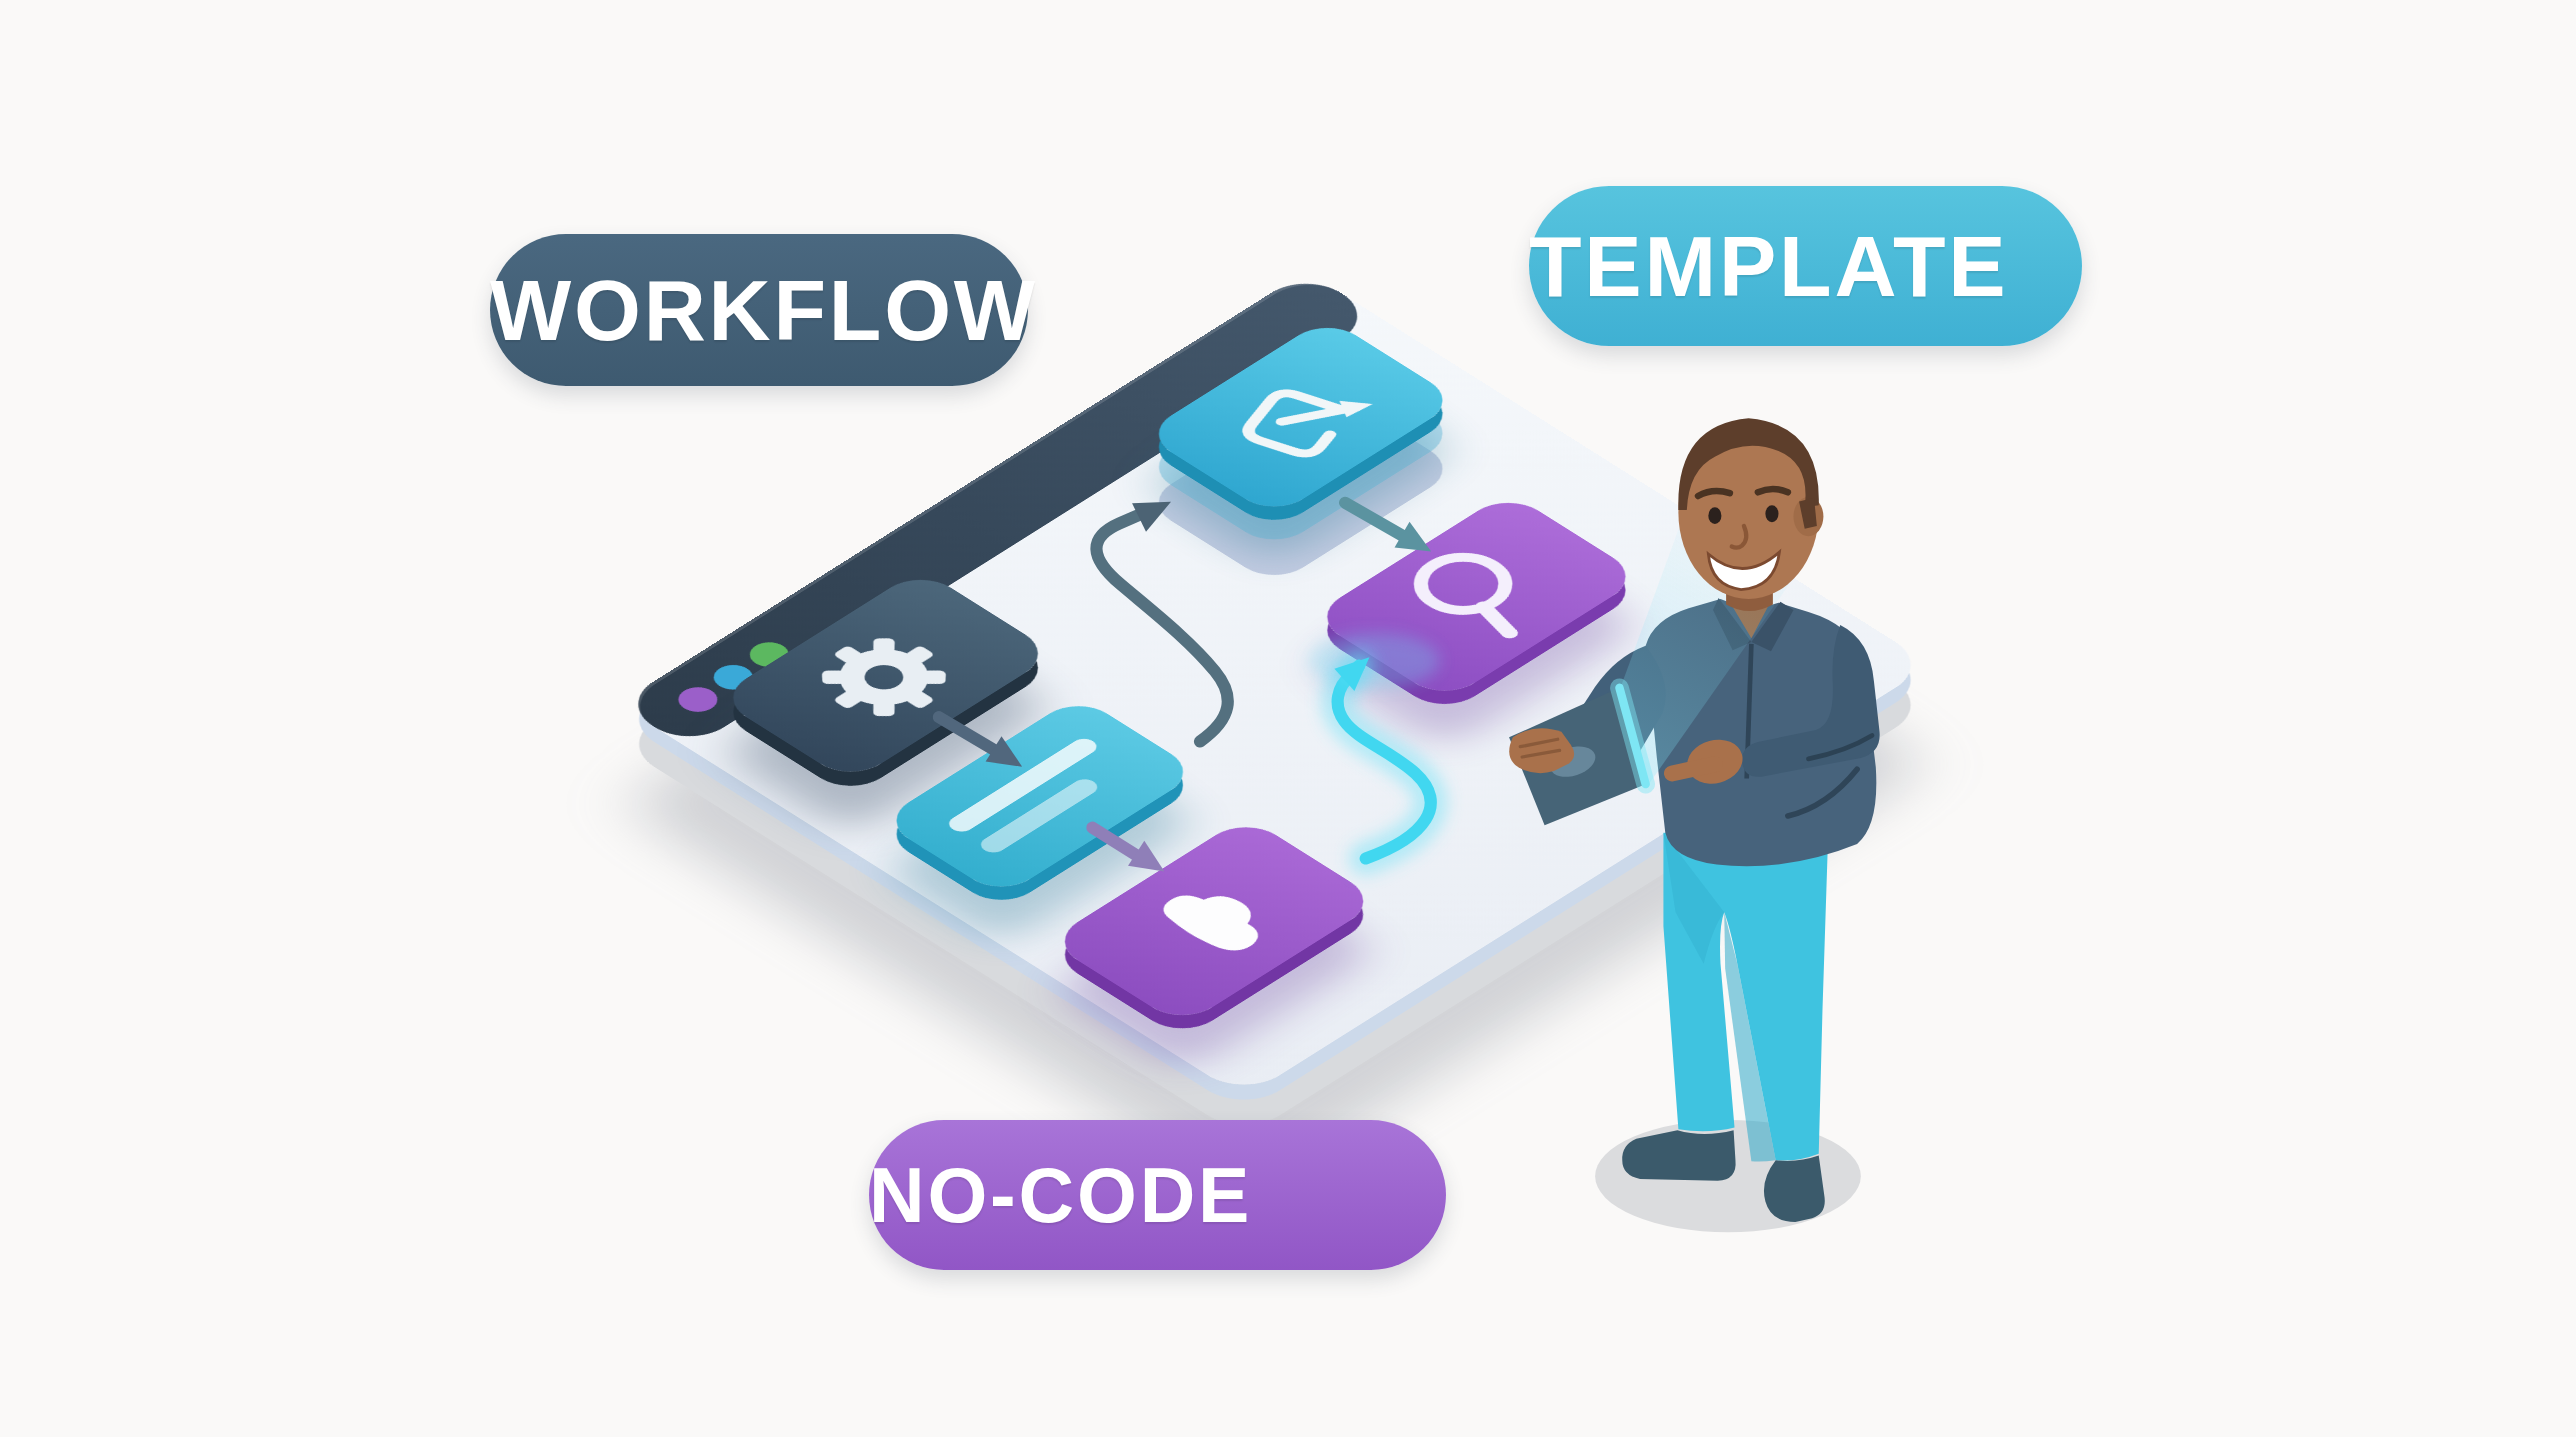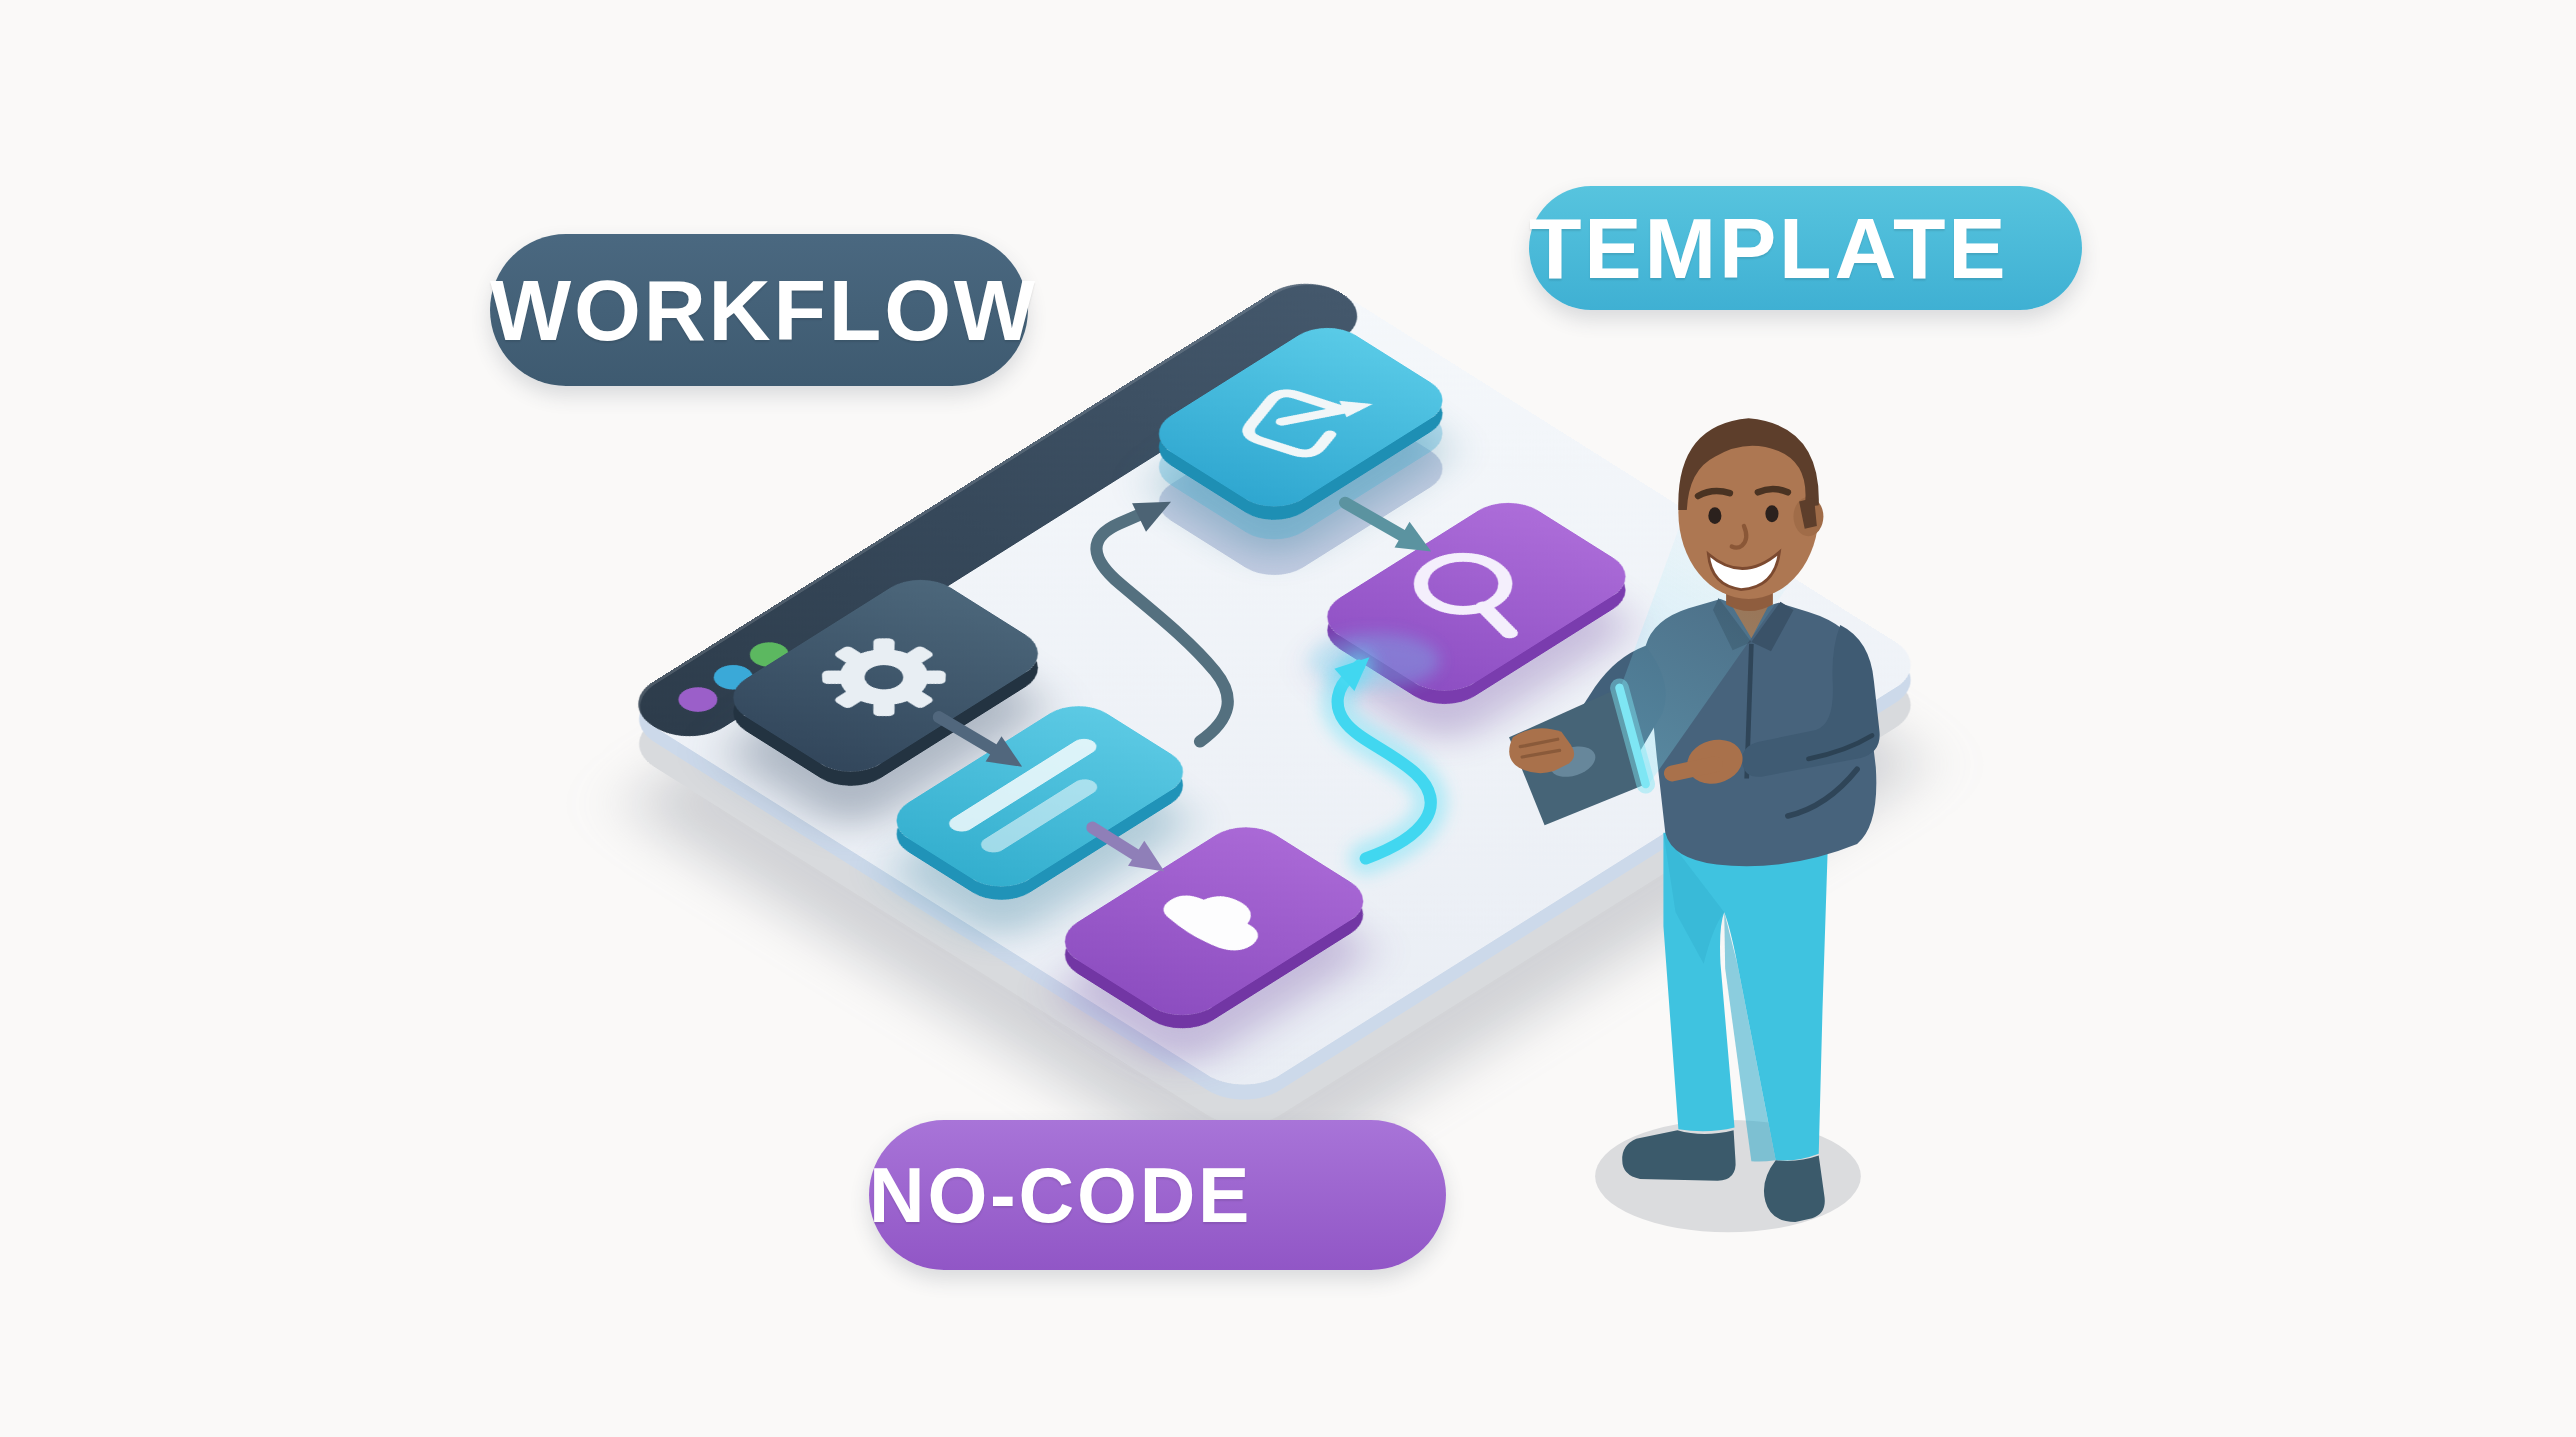--- a/index.html
+++ b/index.html
@@ -10,21 +10,21 @@
   }
   
   .pill{
     position:absolute;display:flex;align-items:center;justify-content:flex-start;
     color:#ffffff;font-weight:bold;letter-spacing:2.8px;z-index:4;
     border-radius:89px;box-shadow:0 9.4px 20.6px rgba(50,60,80,.16);
     text-shadow:0 1.9px 1.9px rgba(0,0,0,.10);
   }
   .pill-workflow{left:490px;top:234px;width:538px;height:152px;font-size:86px;
     background:linear-gradient(180deg,#4a6880 0%,#3e5a70 100%);}
-  .pill-template{left:1529px;top:186px;width:553px;height:124px;font-size:86px;
+  .pill-template{left:1529px;top:186px;width:553px;height:160px;font-size:86px;
     background:linear-gradient(180deg,#57c4de 0%,#3fb0d3 100%);}
   .pill-nocode{left:869px;top:1120px;width:577px;height:150px;font-size:77px;
     background:linear-gradient(180deg,#a874d8 0%,#9156c6 100%);}
   
   .plane{
     position:absolute;left:1306px;top:271px;width:885px;height:973px;
     transform:rotateX(51deg) rotateZ(45deg);transform-origin:0 0;
     background:linear-gradient(135deg,#f5f8fb 0%,#e9edf4 100%);
     border-radius:51px;z-index:1;
     box-shadow:17px 17px 0 #ccd9ea, 45px 45px 0 #d8dadd, 112px 112px 66px rgba(150,155,165,.40);

